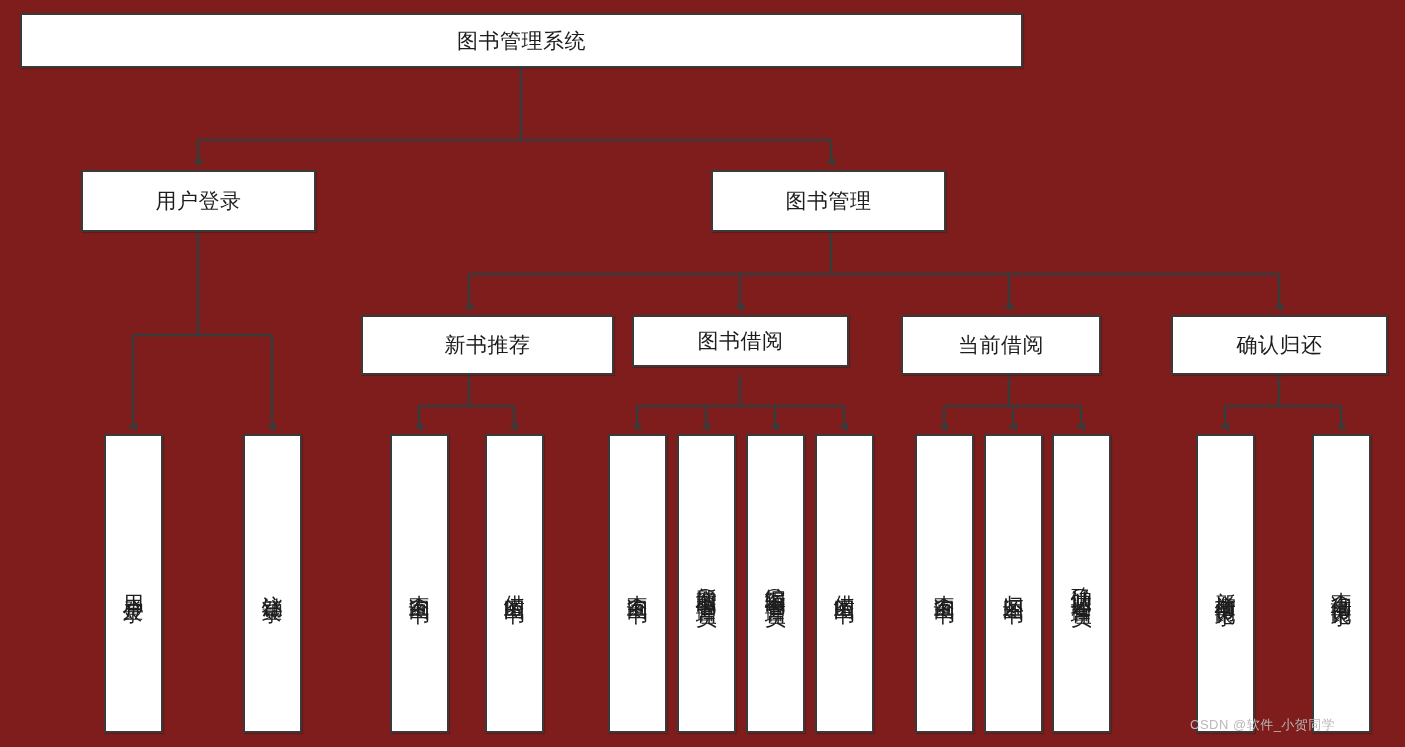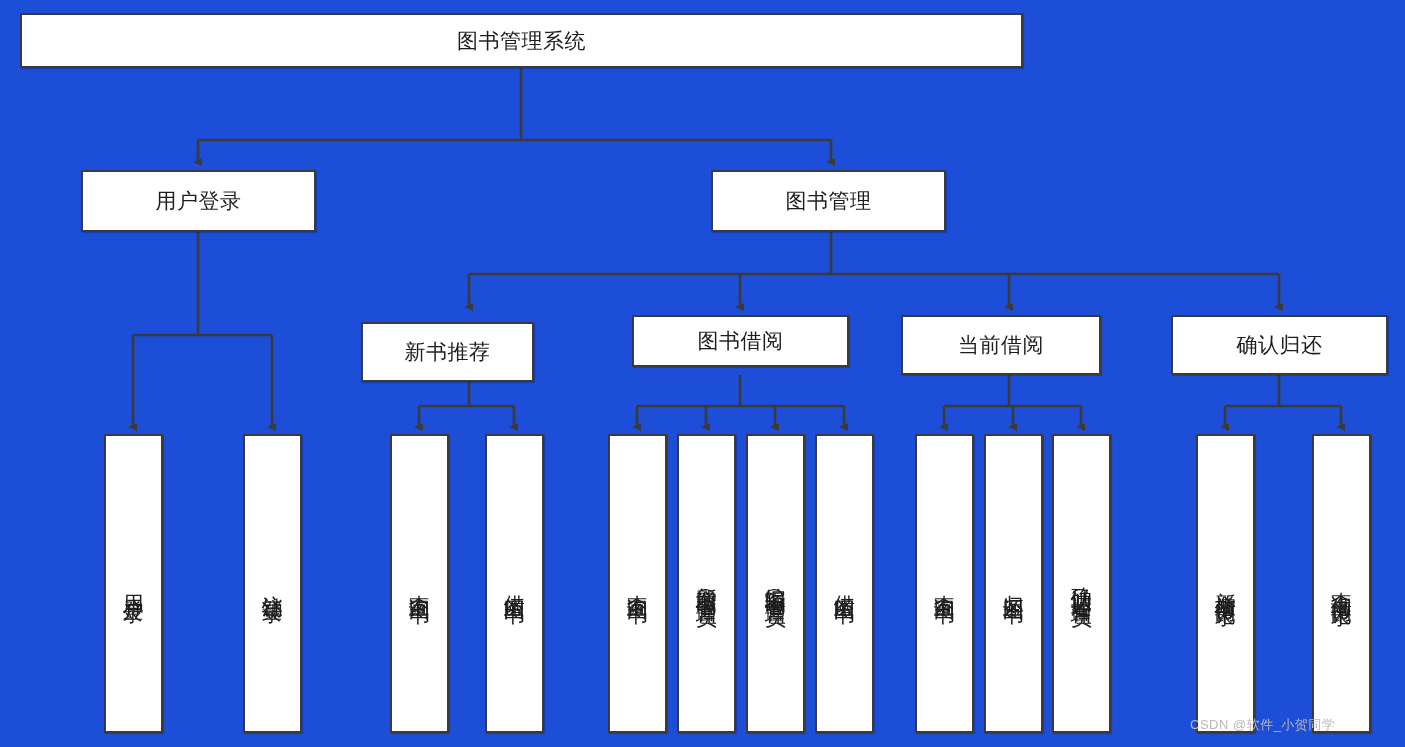--- a/index.html
+++ b/index.html
@@ -8,21 +8,21 @@
     padding: 0;
     background: #ffffff;
   }
   body {
     font-family: "Liberation Sans", "DejaVu Sans", sans-serif;
   }
   #diagram-canvas {
     position: relative;
     width: 1405px;
     height: 747px;
-    background: #1d4ed8;
+    background: #7f1d1d;
     overflow: hidden;
   }
   svg.diagram-svg {
     position: absolute;
     left: 0;
     top: 0;
     width: 1405px;
     height: 747px;
   }
   .node-box {
@@ -118,21 +118,21 @@
     <span class="node-label">图书管理系统</span>
   </div>
 
   <div class="node-box" style="left:81px; top:170px; width:235px; height:62px;">
     <span class="node-label">用户登录</span>
   </div>
   <div class="node-box" style="left:711px; top:170px; width:235px; height:62px;">
     <span class="node-label">图书管理</span>
   </div>
 
-  <div class="node-box" style="left:361px; top:315px; width:173px; height:60px;margin-top:7px;">
+  <div class="node-box" style="left:361px; top:315px; width:253px; height:60px;">
     <span class="node-label">新书推荐</span>
   </div>
   <div class="node-box" style="left:632px; top:315px; width:217px; height:52px;">
     <span class="node-label">图书借阅</span>
   </div>
   <div class="node-box" style="left:901px; top:315px; width:200px; height:60px;">
     <span class="node-label">当前借阅</span>
   </div>
   <div class="node-box" style="left:1171px; top:315px; width:217px; height:60px;">
     <span class="node-label">确认归还</span>

